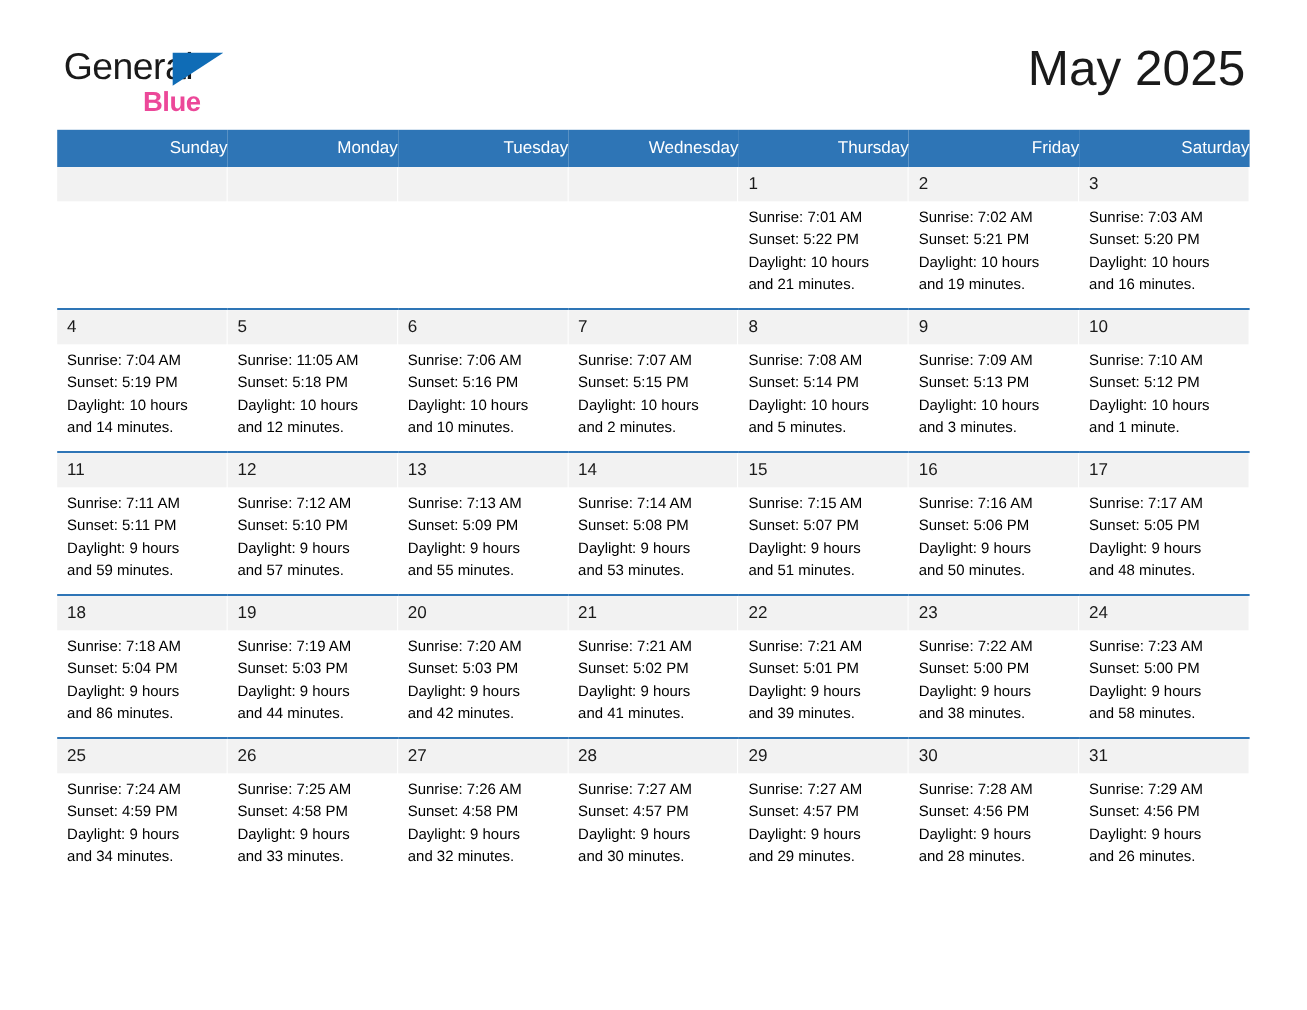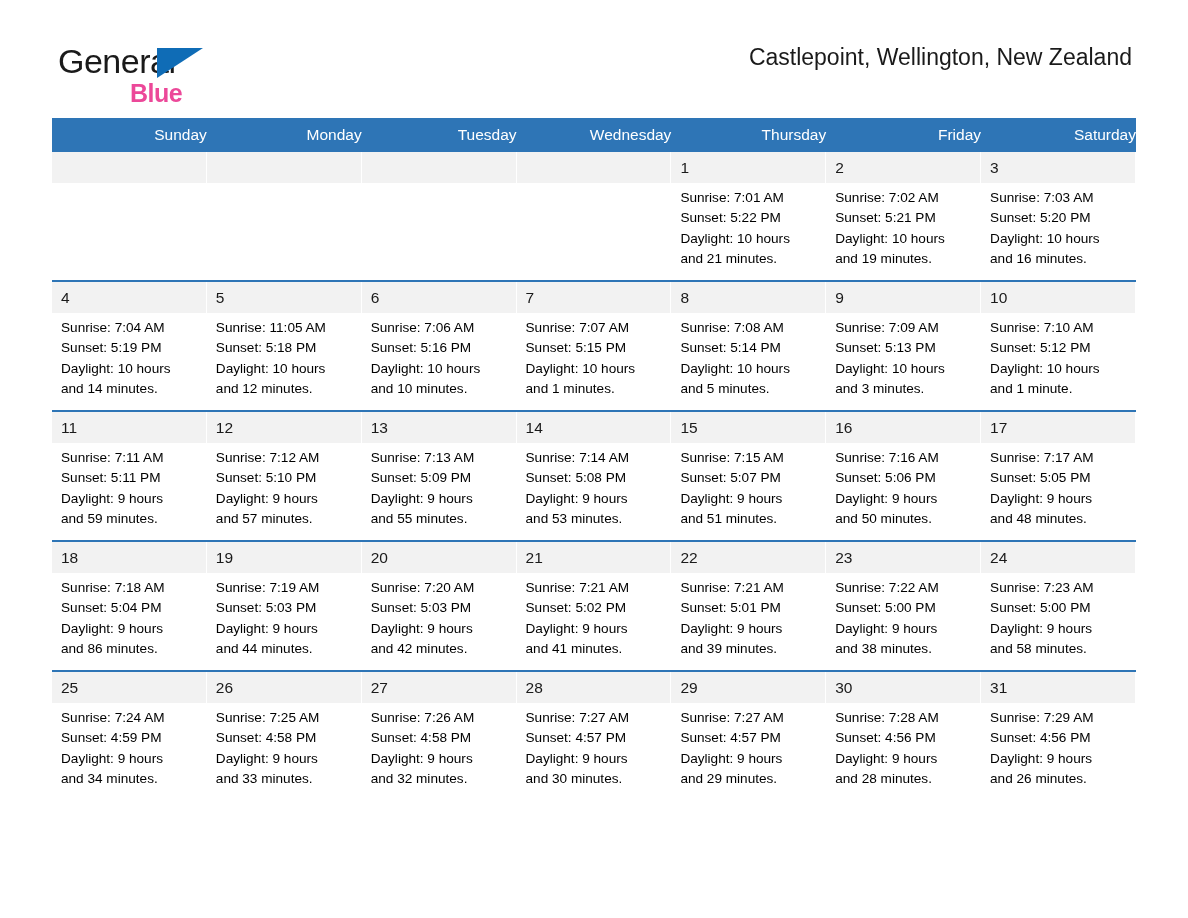--- a/index.html
+++ b/index.html
@@ -143,21 +143,21 @@
 
 <div class="page">
 
   <div class="header">
     <div class="brand">
       <span class="brand-general">General</span>
       <span class="brand-triangle"></span>
       <span class="brand-blue">Blue</span>
     </div>
     <div class="title-block">
-      <div class="cal-subtitle">Castlepoint, Wellington, New Zealand</div>
+      <div class="cal-title">May 2025</div>
     </div>
   </div>
 
   <table class="calendar">
     <thead>
       <tr>
         <th>Sunday</th>
         <th>Monday</th>
         <th>Tuesday</th>
         <th>Wednesday</th>
@@ -256,21 +256,21 @@
               </div>
             </div>
           </td>
           <td>
             <div class="daycell">
               <div class="datenum">7</div>
               <div class="details">
                 <div>Sunrise: 7:07 AM</div>
                 <div>Sunset: 5:15 PM</div>
                 <div>Daylight: 10 hours</div>
-                <div>and 1 minutes.</div>
+                <div>and 2 minutes.</div>
               </div>
             </div>
           </td>
           <td>
             <div class="daycell">
               <div class="datenum">8</div>
               <div class="details">
                 <div>Sunrise: 7:08 AM</div>
                 <div>Sunset: 5:14 PM</div>
                 <div>Daylight: 10 hours</div>

